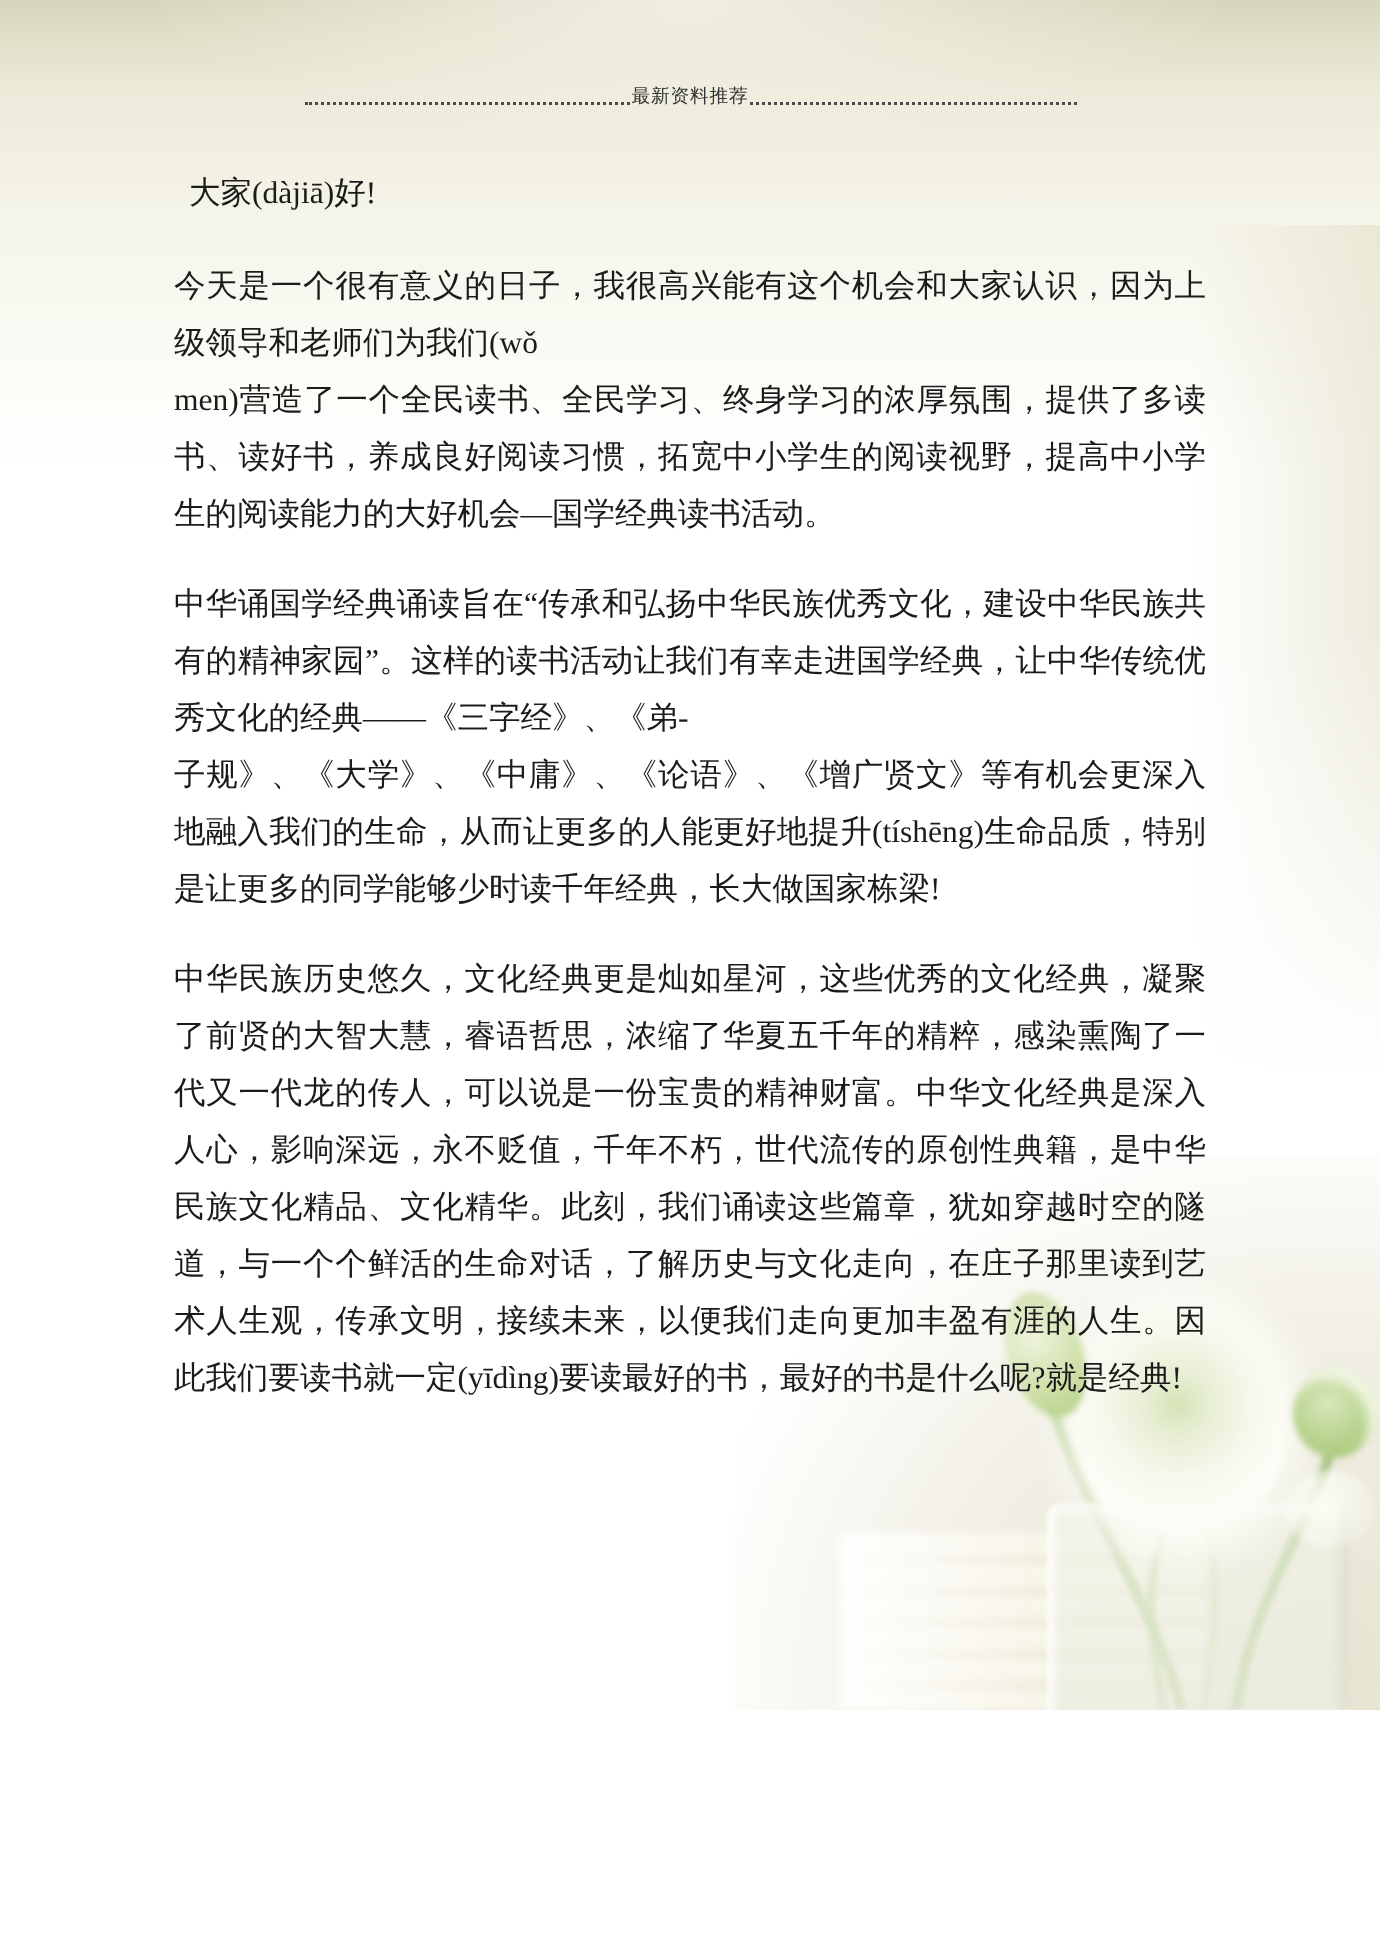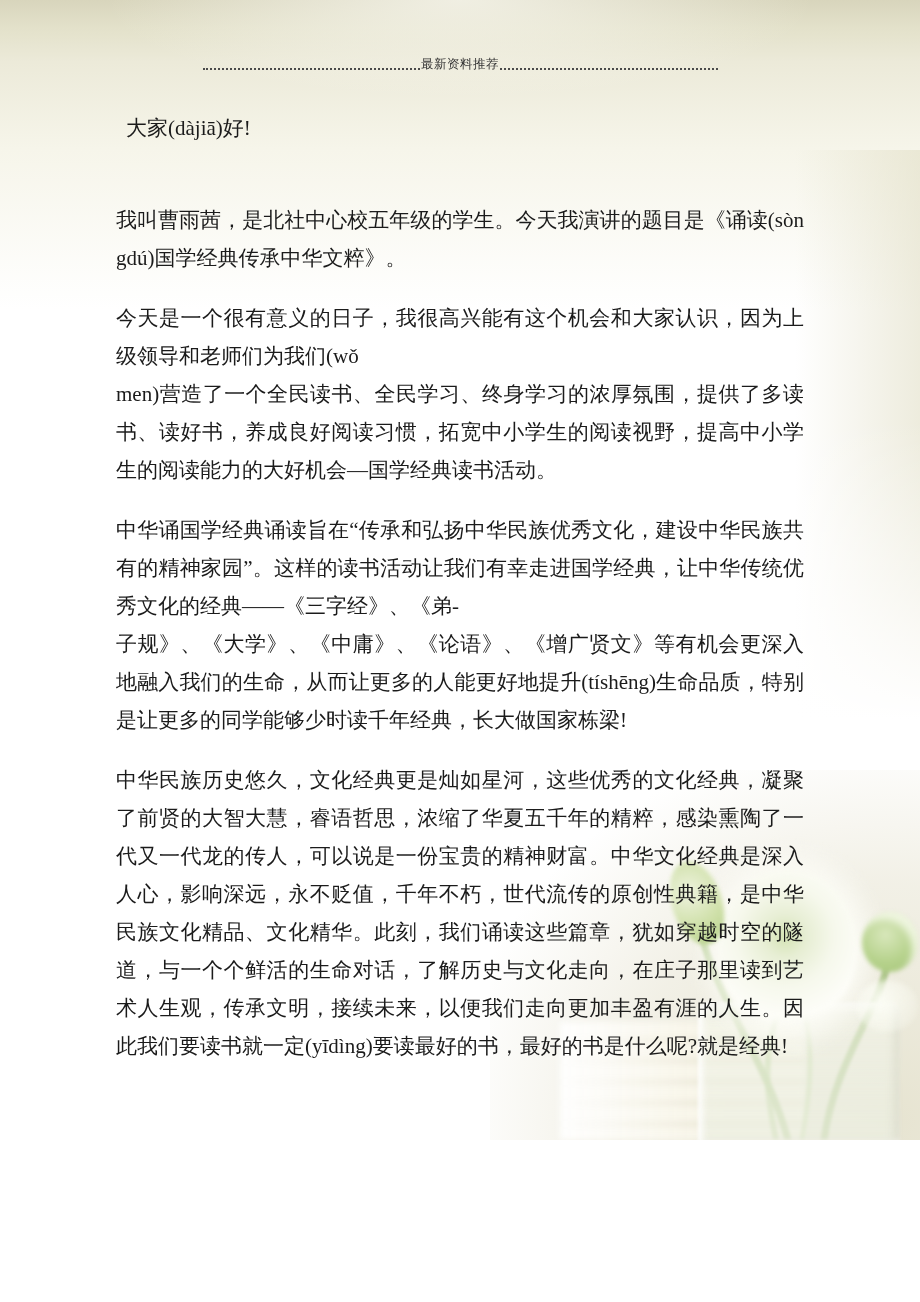--- a/index.html
+++ b/index.html
@@ -108,21 +108,21 @@
     color: #1b1b1b;
   }
   .content p {
     margin: 0 0 22px 0;
     font-size: 21px;
     line-height: 38px;
     text-align: justify;
     white-space: pre-wrap;
     word-break: break-all;
   }
-  .content p.greeting { text-indent: 10px; margin-bottom: 54px; }
+  .content p.greeting { text-indent: 10px; margin-bottom: 24px; }
 
   
   .doc-footer {
     position: absolute; top: 1226px; left: 0; right: 0; text-align: center; z-index: 2;
     font-family: Liberation Mono, monospace;
     font-size: 13.5px; color: #3d3d3d; letter-spacing: 0.3px;
   }
 </style>
 </head>
 <body>
@@ -151,21 +151,20 @@
   <div class="doc-header">
     <div class="header-row">
       <span class="leader"></span>
       <span class="header-title">最新资料推荐</span>
       <span class="leader"></span>
     </div>
   </div>
 
   <div class="content">
     <p class="greeting">大家(dàjiā)好!</p>
-    <p>我叫曹雨茜，是北社中心校五年级的学生。今天我演讲的题目是《诵读(sòngdú)国学经典传承中华文粹》。</p>
     <p>今天是一个很有意义的日子，我很高兴能有这个机会和大家认识，因为上级领导和老师们为我们(wǒ
 men)营造了一个全民读书、全民学习、终身学习的浓厚氛围，提供了多读书、读好书，养成良好阅读习惯，拓宽中小学生的阅读视野，提高中小学生的阅读能力的大好机会—国学经典读书活动。</p>
     <p>中华诵国学经典诵读旨在“传承和弘扬中华民族优秀文化，建设中华民族共有的精神家园”。这样的读书活动让我们有幸走进国学经典，让中华传统优秀文化的经典——《三字经》、《弟-
 子规》、《大学》、《中庸》、《论语》、《增广贤文》等有机会更深入地融入我们的生命，从而让更多的人能更好地提升(tíshēng)生命品质，特别是让更多的同学能够少时读千年经典，长大做国家栋梁!</p>
     <p>中华民族历史悠久，文化经典更是灿如星河，这些优秀的文化经典，凝聚了前贤的大智大慧，睿语哲思，浓缩了华夏五千年的精粹，感染熏陶了一代又一代龙的传人，可以说是一份宝贵的精神财富。中华文化经典是深入人心，影响深远，永不贬值，千年不朽，世代流传的原创性典籍，是中华民族文化精品、文化精华。此刻，我们诵读这些篇章，犹如穿越时空的隧道，与一个个鲜活的生命对话，了解历史与文化走向，在庄子那里读到艺术人生观，传承文明，接续未来，以便我们走向更加丰盈有涯的人生。因此我们要读书就一定(yīdìng)要读最好的书，最好的书是什么呢?就是经典!</p>
   </div>
 
   <div class="doc-footer">
     <span>最新精品资料整理推荐，更新于二〇二二年三月十七日2022年3月17日星期四15:25:35</span>
   </div>

